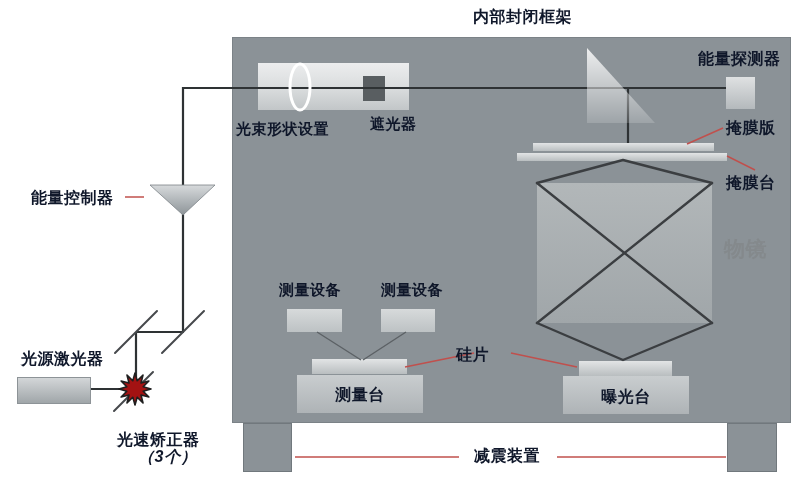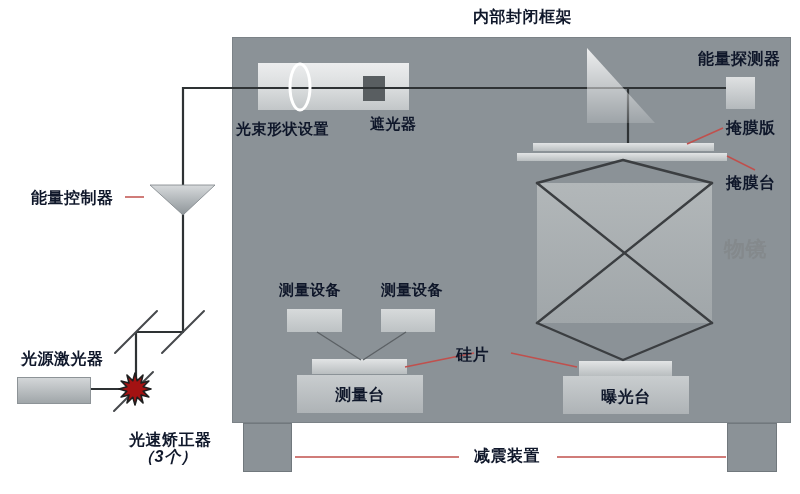--- a/index.html
+++ b/index.html
@@ -76,21 +76,21 @@
   }
   .lbl-title{left:473px;top:9px;}
   .lbl-detector{left:698px;top:51px;text-align:center;}
   .lbl-mask-plate{left:726px;top:121px;font-family:Liberation Mono, monospace;}
   .lbl-mask-stage{left:726px;top:175px;}
   .lbl-objective{left:724px;top:238px;font-size:21px;color:var(--objective-label-gray,#84898c);}
   .lbl-beam-shaper{left:236px;top:121px;font-size:15px;}
   .lbl-shutter{left:370px;top:116px;font-size:15px;}
   .lbl-energy-ctrl{left:31px;top:190px;}
   .lbl-laser{left:21px;top:351px;}
-  .lbl-corrector{left:117px;top:432px;width:80px;text-align:center;margin-left:12px;}
+  .lbl-corrector{left:117px;top:432px;width:80px;text-align:center;}
   .lbl-corrector2{left:117px;top:449px;width:80px;text-align:right;font-style:italic;}
   .lbl-meas-dev1{left:279px;top:282px;font-size:15px;}
   .lbl-meas-dev2{left:381px;top:282px;font-size:15px;}
   .lbl-meas-stage{left:297px;top:387px;width:126px;text-align:center;}
   .lbl-expo-stage{left:563px;top:389px;width:126px;text-align:center;}
   .lbl-wafer{left:456px;top:347px;}
   .lbl-damper{left:474px;top:448px;text-align:center;}
 </style>
 </head>
 <body>

